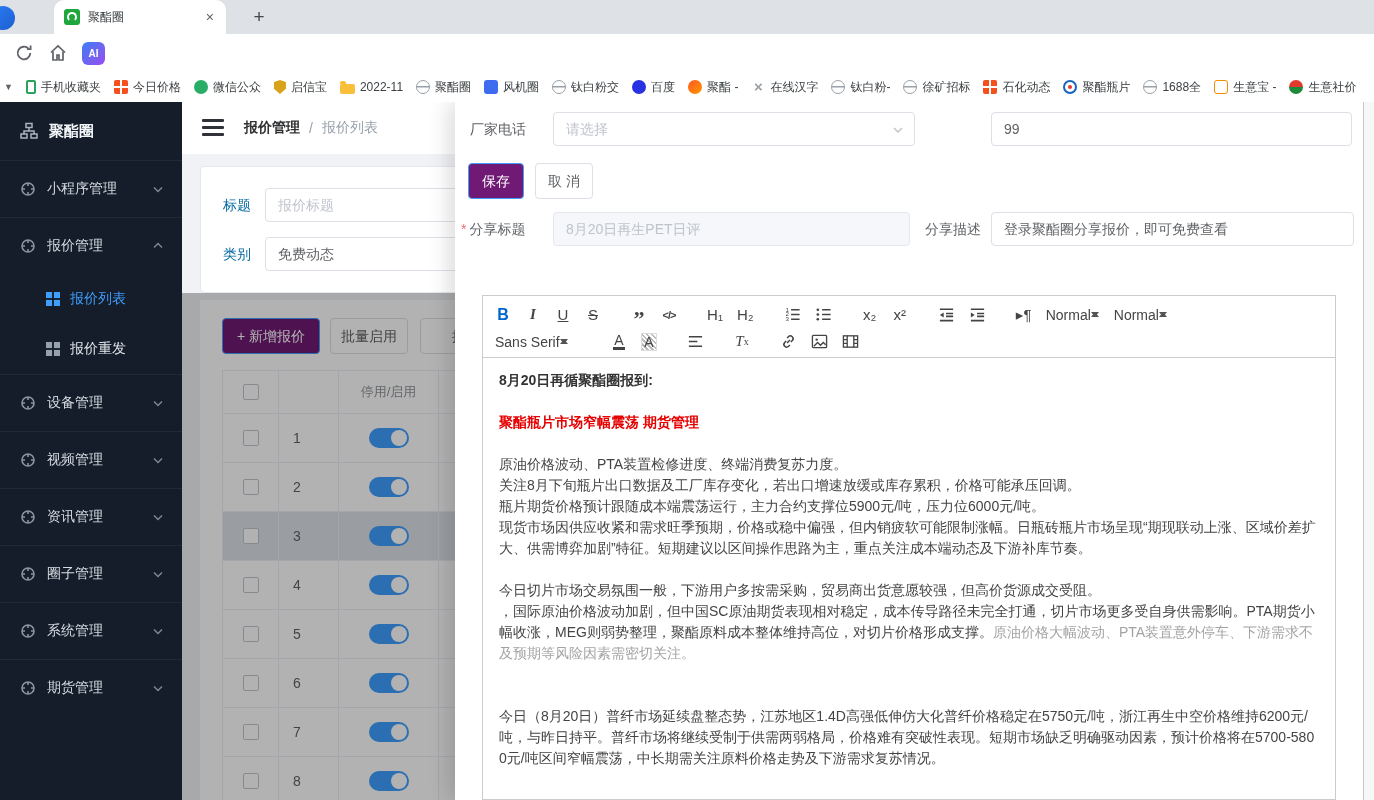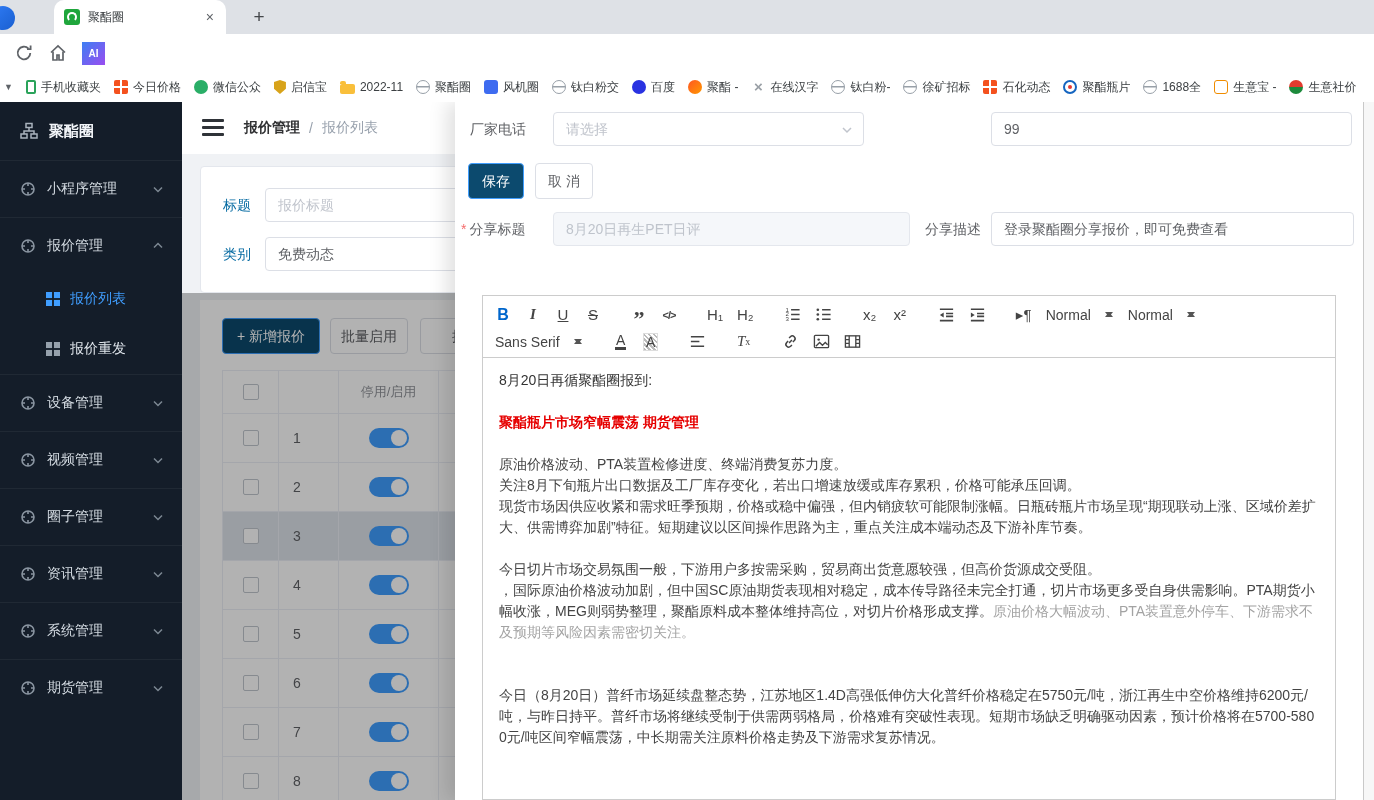--- a/index.html
+++ b/index.html
@@ -12,21 +12,21 @@
   .tab{position:absolute;left:54px;top:0;width:172px;height:34px;background:#fff;border-radius:10px 10px 0 0;
        display:flex;align-items:center;padding:0 10px;box-sizing:border-box}
   .tab-fav{width:16px;height:16px;border-radius:3px;background:#1fa63c;position:relative;flex:0 0 16px}
   .tab-fav::after{content:"";position:absolute;inset:3px;border:2px solid #fff;border-radius:50%;border-bottom-color:transparent}
   .tab-title{font-size:12px;color:#3c4043;margin-left:8px;flex:1;white-space:nowrap;overflow:hidden}
   .tab-close{color:#5f6368;font-size:14px;padding:0 2px;cursor:pointer}
   .newtab{position:absolute;left:246px;top:4px;width:26px;height:26px;color:#44474b;font-size:19px;
        text-align:center;line-height:25px;cursor:pointer}
   .btoolbar{position:absolute;top:34px;left:0;width:1374px;height:38px;background:#fff;border-bottom:1px solid #eceef1}
   .nav-ic{position:absolute;top:9px;width:20px;height:20px;color:#5f6368;cursor:pointer}
-  .ai-badge{position:absolute;left:82px;top:8px;width:23px;height:23px;border-radius:0;
+  .ai-badge{position:absolute;left:82px;top:8px;width:23px;height:23px;border-radius:6px;
        background:linear-gradient(135deg,#3d7ff3,#9a4df0);color:#fff;font-weight:bold;font-size:10px;
        display:flex;align-items:center;justify-content:center;cursor:pointer}
   .urlbar{position:absolute;left:322px;top:39px;width:798px;height:28px;background:#f1f3f4;border-radius:14px;
        display:flex;align-items:center;padding:0 12px;box-sizing:border-box;gap:8px}
   .url-text{font-size:13px;white-space:nowrap;overflow:hidden}
   .url-scheme,.url-path{color:#5f6368}
   .url-domain{color:#202124;font-weight:bold}
   .ric{position:absolute;top:41px;width:20px;height:20px;color:#3c4043;cursor:pointer}
   .search-pill{position:absolute;left:1292px;top:39px;width:96px;height:28px;background:#f1f3f4;
        border-radius:14px;display:flex;align-items:center;padding:0 9px;gap:6px;font-size:13px;color:#202124;
@@ -75,21 +75,21 @@
   .bc-sep,.bc-cur{color:#97a0ac}
   .filter-panel{position:absolute;left:200px;top:64px;width:690px;height:127px;background:#fff;
        border:1px solid #e4e7ed;border-radius:4px;box-sizing:border-box;z-index:1}
   .f-label{position:absolute;font-size:14px;color:#0369a1;height:34px;line-height:34px}
   .f-input{position:absolute;height:34px;width:240px;border:1px solid #dcdfe6;border-radius:4px;background:#fff;
        box-sizing:border-box;font-size:14px;line-height:32px;padding:0 12px;color:#606266}
   .placeholder{color:#c0c4cc}
   .card{position:absolute;left:200px;top:198px;width:690px;height:500px;background:#fff;z-index:1}
   .btn{display:inline-block;height:36px;line-height:34px;border-radius:4px;font-size:14px;box-sizing:border-box;
        text-align:center;cursor:pointer}
-  .btn-blue{background:#0c4a6e;color:#fff;border:1px solid #409EFF}
+  .btn-blue{background:#701a75;color:#fff;border:1px solid #409EFF}
   .btn-plain{background:#fff;color:#606266;border:1px solid #dcdfe6}
   .tbl{position:absolute;left:22px;top:70px;width:660px;border-top:1px solid #ebeef5;border-left:1px solid #ebeef5;font-size:14px}
   .trow{display:flex;border-bottom:1px solid #ebeef5;height:48px;align-items:center}
   .trow.selected{background:#dde3ea}
   .thead{height:42px;color:#909399;font-size:13px}
   .tc{height:100%;display:flex;align-items:center;box-sizing:border-box;border-right:1px solid #ebeef5}
   .tc-cb{width:56px;justify-content:center}
   .tc-num{width:60px;padding-left:14px;color:#606266}
   .tc-tog{width:100px;justify-content:center}
   .tc-rest{flex:1;border-right:none}
@@ -119,27 +119,27 @@
   .ti.i{font-style:italic;font-family:"Liberation Serif",serif;font-weight:bold}
   .ti.u{text-decoration:underline}
   .ti.s{text-decoration:line-through}
   .ti.q{font-family:"Liberation Serif",serif;font-size:22px;font-weight:bold;line-height:10px;padding-top:8px}
   .ti.code{font-size:11px;font-weight:bold;letter-spacing:-1px}
   .ca{border-bottom:3px solid #444;line-height:14px;font-size:14px;padding:0 1px}
   .cbg{background:repeating-linear-gradient(45deg,#bbb 0 1.5px,transparent 1.5px 3.5px);line-height:14px;
        font-size:14px;padding:1px 2px;border:1px solid #ddd}
   .tx{font-family:"Liberation Serif",serif;font-style:italic;font-size:15px}
   .tx sub{font-style:normal;font-size:10px}
-  .picker{display:inline-flex;align-items:center;font-size:14px;color:#444;cursor:pointer;gap:14px}
+  .picker{display:inline-flex;align-items:center;font-size:14px;color:#444;cursor:pointer;}
   .caret{position:relative;width:9px;height:15px;display:inline-block}
   .caret::before{content:"";position:absolute;top:1px;left:0;border:4px solid transparent;border-bottom:5px solid #555}
   .caret::after{content:"";position:absolute;bottom:1px;left:0;border:4px solid transparent;border-top:5px solid #555}
   .ed-content{position:absolute;left:0;right:0;top:62px;bottom:0;overflow:hidden;padding:12px 16px;box-sizing:border-box}
   .ed-p{margin:0;min-height:21px;font-size:14px;line-height:21px;color:#444;word-break:break-all}
-  .ed-p.bold{font-weight:normal;color:#333}
+  .ed-p.bold{font-weight:bold;color:#333}
   .ed-p.red{color:#e60000;font-weight:bold}
   .tail{color:#a3a3a3}
   .scrolltrack{position:absolute;left:1363px;top:0;width:11px;height:698px;background:#f7f7f7;
        border-left:1px solid #c9c9c9;z-index:11}
   svg{display:block}
 </style>
 </head>
 <body>
 
 <div class="tabstrip">
@@ -418,36 +418,36 @@
           </span>
         </div>
 
         <div class="side-item">
           <span>
             <svg width="16" height="16" viewBox="0 0 16 16" fill="none" stroke="#8a95a1" stroke-width="1.6">
               <circle cx="8" cy="8" r="6"></circle>
               <path d="M8 2v3M8 11v3M2 8h3M11 8h3"></path>
             </svg>
           </span>
-          <span>圈子管理</span>
+          <span>资讯管理</span>
           <span class="chev down">
             <svg width="12" height="12" viewBox="0 0 12 12" fill="none" stroke="#7c8792" stroke-width="1.5">
               <path d="M2 4.5l4 4 4-4"></path>
             </svg>
           </span>
         </div>
 
         <div class="side-item">
           <span>
             <svg width="16" height="16" viewBox="0 0 16 16" fill="none" stroke="#8a95a1" stroke-width="1.6">
               <circle cx="8" cy="8" r="6"></circle>
               <path d="M8 2v3M8 11v3M2 8h3M11 8h3"></path>
             </svg>
           </span>
-          <span>资讯管理</span>
+          <span>圈子管理</span>
           <span class="chev down">
             <svg width="12" height="12" viewBox="0 0 12 12" fill="none" stroke="#7c8792" stroke-width="1.5">
               <path d="M2 4.5l4 4 4-4"></path>
             </svg>
           </span>
         </div>
 
         <div class="side-item">
           <span>
             <svg width="16" height="16" viewBox="0 0 16 16" fill="none" stroke="#8a95a1" stroke-width="1.6">
@@ -604,21 +604,21 @@
             <div class="tc tc-rest"></div>
           </div>
         </div>
     </div>
   </div>
 
   <div class="dim"></div>
 
   <div class="modal">
     <span class="m-label" style="left:15px;top:10px">厂家电话</span>
-    <div class="m-input" style="left:98px;top:10px;width:311px">
+    <div class="m-input" style="left:98px;top:10px;width:362px">
       <span class="placeholder">请选择</span>
       <span class="sel-chev">
         <svg width="12" height="12" viewBox="0 0 12 12" fill="none" stroke="#c0c4cc" stroke-width="1.5">
             <path d="M2 4l4 4 4-4"></path>
           </svg>
       </span>
     </div>
 
     <div class="m-input" style="left:536px;top:10px;width:361px">99</div>
 
@@ -742,20 +742,21 @@
           <p class="ed-p blank"><span></span><span class="tail"></span></p>
 
           <p class="ed-p red"><span>聚酯瓶片市场窄幅震荡 期货管理</span><span class="tail"></span></p>
 
           <p class="ed-p blank"><span></span><span class="tail"></span></p>
 
           <p class="ed-p"><span>原油价格波动、PTA装置检修进度、终端消费复苏力度。</span><span class="tail"></span></p>
 
           <p class="ed-p"><span>关注8月下旬瓶片出口数据及工厂库存变化，若出口增速放缓或库存累积，价格可能承压回调。</span><span class="tail"></span></p>
 
+          <p class="ed-p"><span>瓶片期货价格预计跟随成本端震荡运行，主力合约支撑位5900元/吨，压力位6000元/吨。</span><span class="tail"></span></p>
 
           <p class="ed-p"><span>现货市场因供应收紧和需求旺季预期，价格或稳中偏强，但内销疲软可能限制涨幅。日瓶砖瓶片市场呈现“期现联动上涨、区域价差扩大、供需博弈加剧”特征。短期建议以区间操作思路为主，重点关注成本端动态及下游补库节奏。</span><span class="tail"></span></p>
 
           <p class="ed-p blank"><span></span><span class="tail"></span></p>
 
           <p class="ed-p"><span>今日切片市场交易氛围一般，下游用户多按需采购，贸易商出货意愿较强，但高价货源成交受阻。</span><span class="tail"></span></p>
 
           <p class="ed-p"><span>，国际原油价格波动加剧，但中国SC原油期货表现相对稳定，成本传导路径未完全打通，切片市场更多受自身供需影响。PTA期货小幅收涨，MEG则弱势整理，聚酯原料成本整体维持高位，对切片价格形成支撑。</span><span class="tail">原油价格大幅波动、PTA装置意外停车、下游需求不及预期等风险因素需密切关注。</span></p>
 
           <p class="ed-p blank"><span></span><span class="tail"></span></p>

